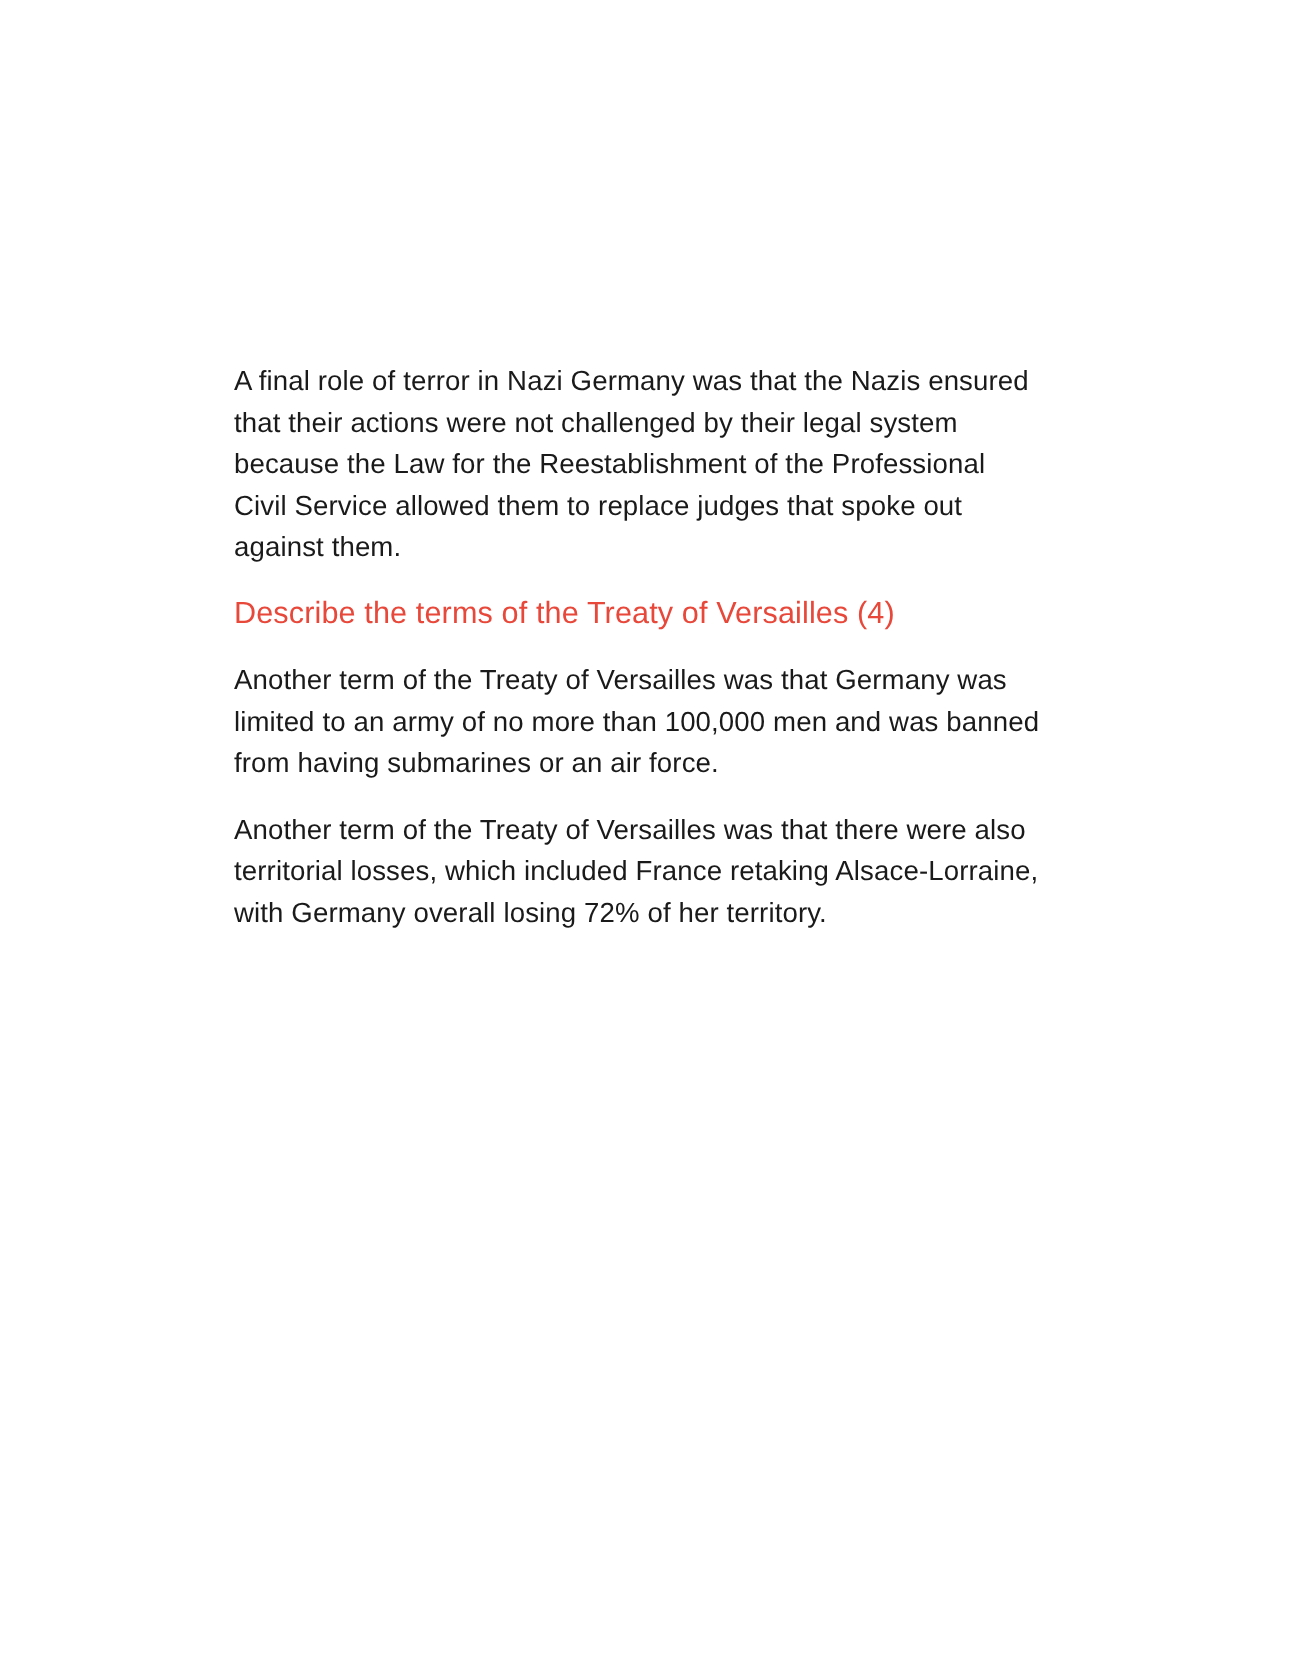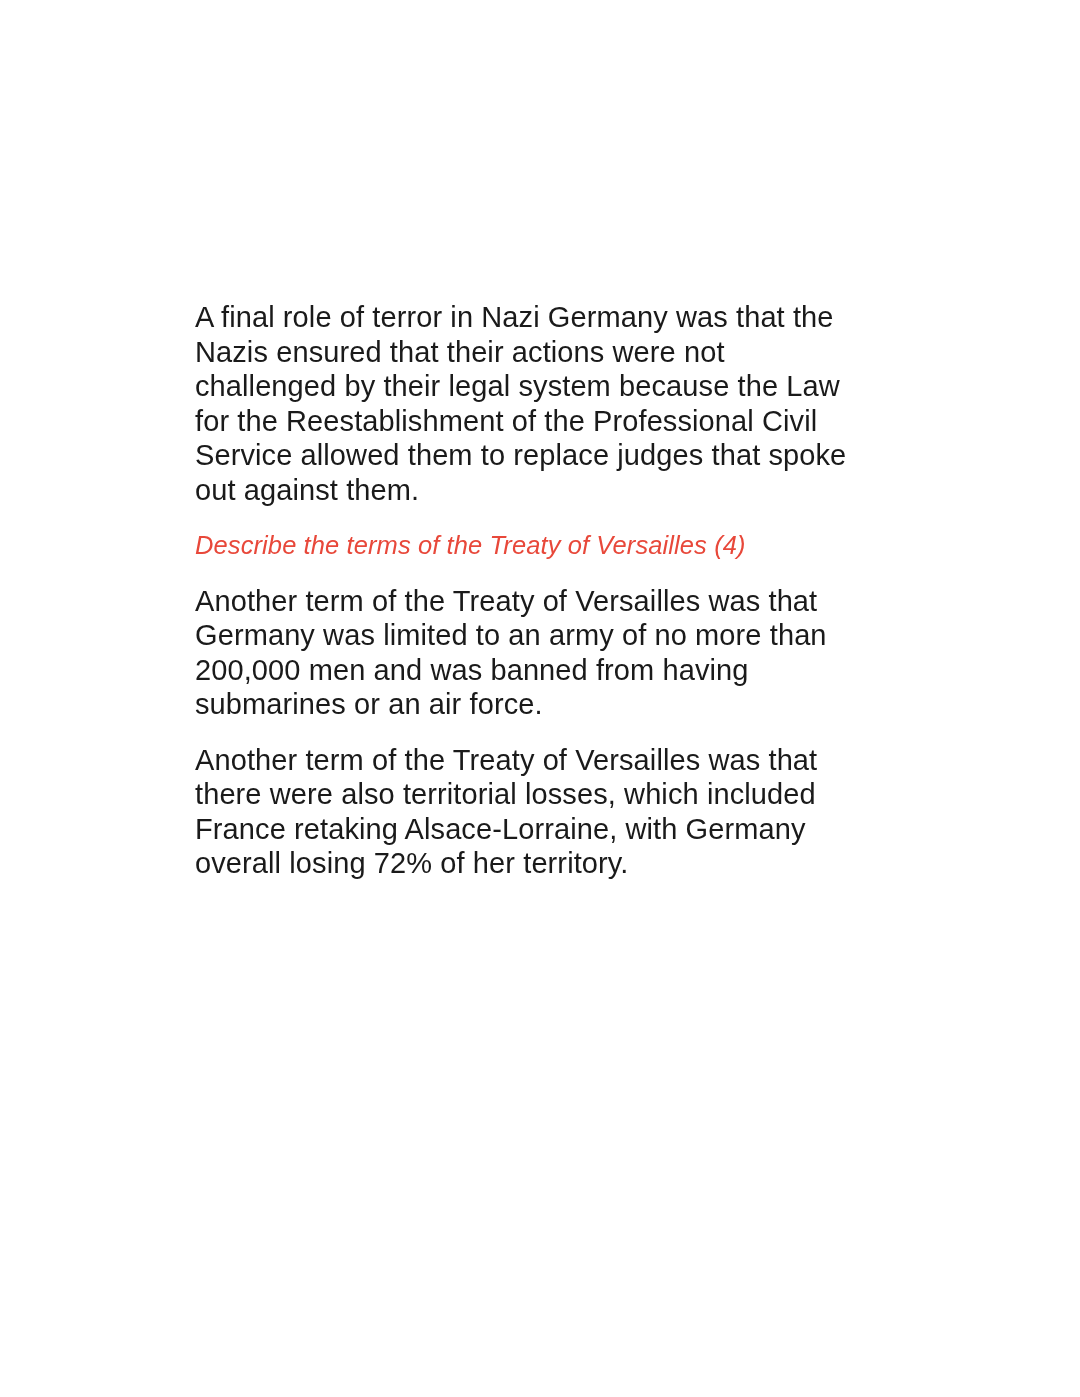--- a/index.html
+++ b/index.html
@@ -16,42 +16,41 @@
     overflow: hidden;
     font-family: "Liberation Sans", sans-serif;
   }
   .content {
     position: absolute;
     left: 195px;
     top: 300px;
     width: 676px;
   }
   .para {
-    font-size: 29px;
+    font-size: 23px;
     line-height: 34.5px;
     color: #1a1a1a;
     margin: 0 0 21px 0;
     text-align: left;
     letter-spacing: 0.1px;
   }
   .para:last-child {
     margin-bottom: 0;
   }
   .heading {
     font-size: 25.5px;
     line-height: 34.5px;
     color: #e8483a;
     margin: 0 0 21px 0;
     letter-spacing: 0.1px;
-    font-style: italic;
   }
 </style>
 </head>
 <body>
 
 <div class="page">
   <div class="content">
     <p class="para">A final role of terror in Nazi Germany was that the Nazis ensured that their actions were not challenged by their legal system because the Law for the Reestablishment of the Professional Civil Service allowed them to replace judges that spoke out against them.</p>
     <p class="heading">Describe the terms of the Treaty of Versailles (4)</p>
-    <p class="para">Another term of the Treaty of Versailles was that Germany was limited to an army of no more than 200,000 men and was banned from having submarines or an air force.</p>
+    <p class="para">Another term of the Treaty of Versailles was that Germany was limited to an army of no more than 100,000 men and was banned from having submarines or an air force.</p>
     <p class="para">Another term of the Treaty of Versailles was that there were also territorial losses, which included France retaking Alsace-Lorraine, with Germany overall losing 72% of her territory.</p>
   </div>
 </div>
 
 </body></html>

